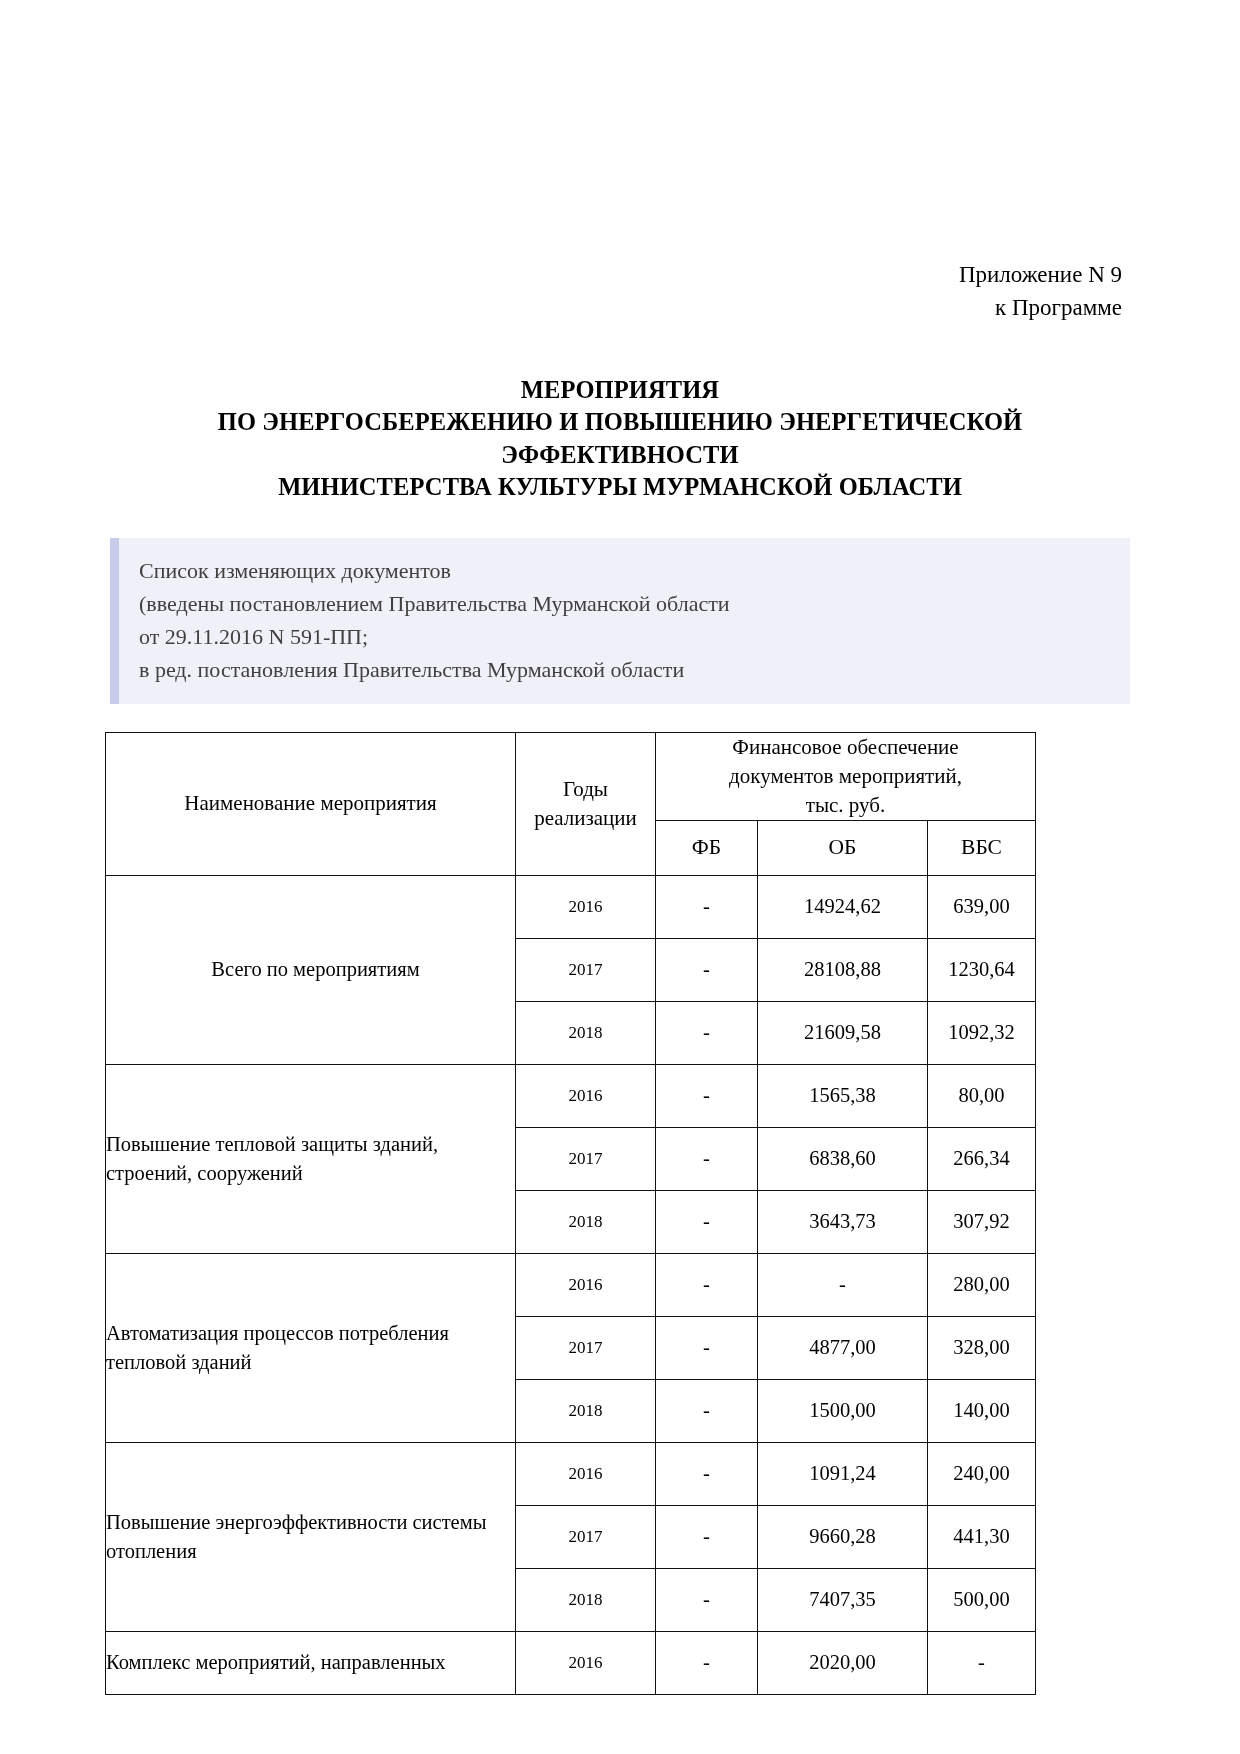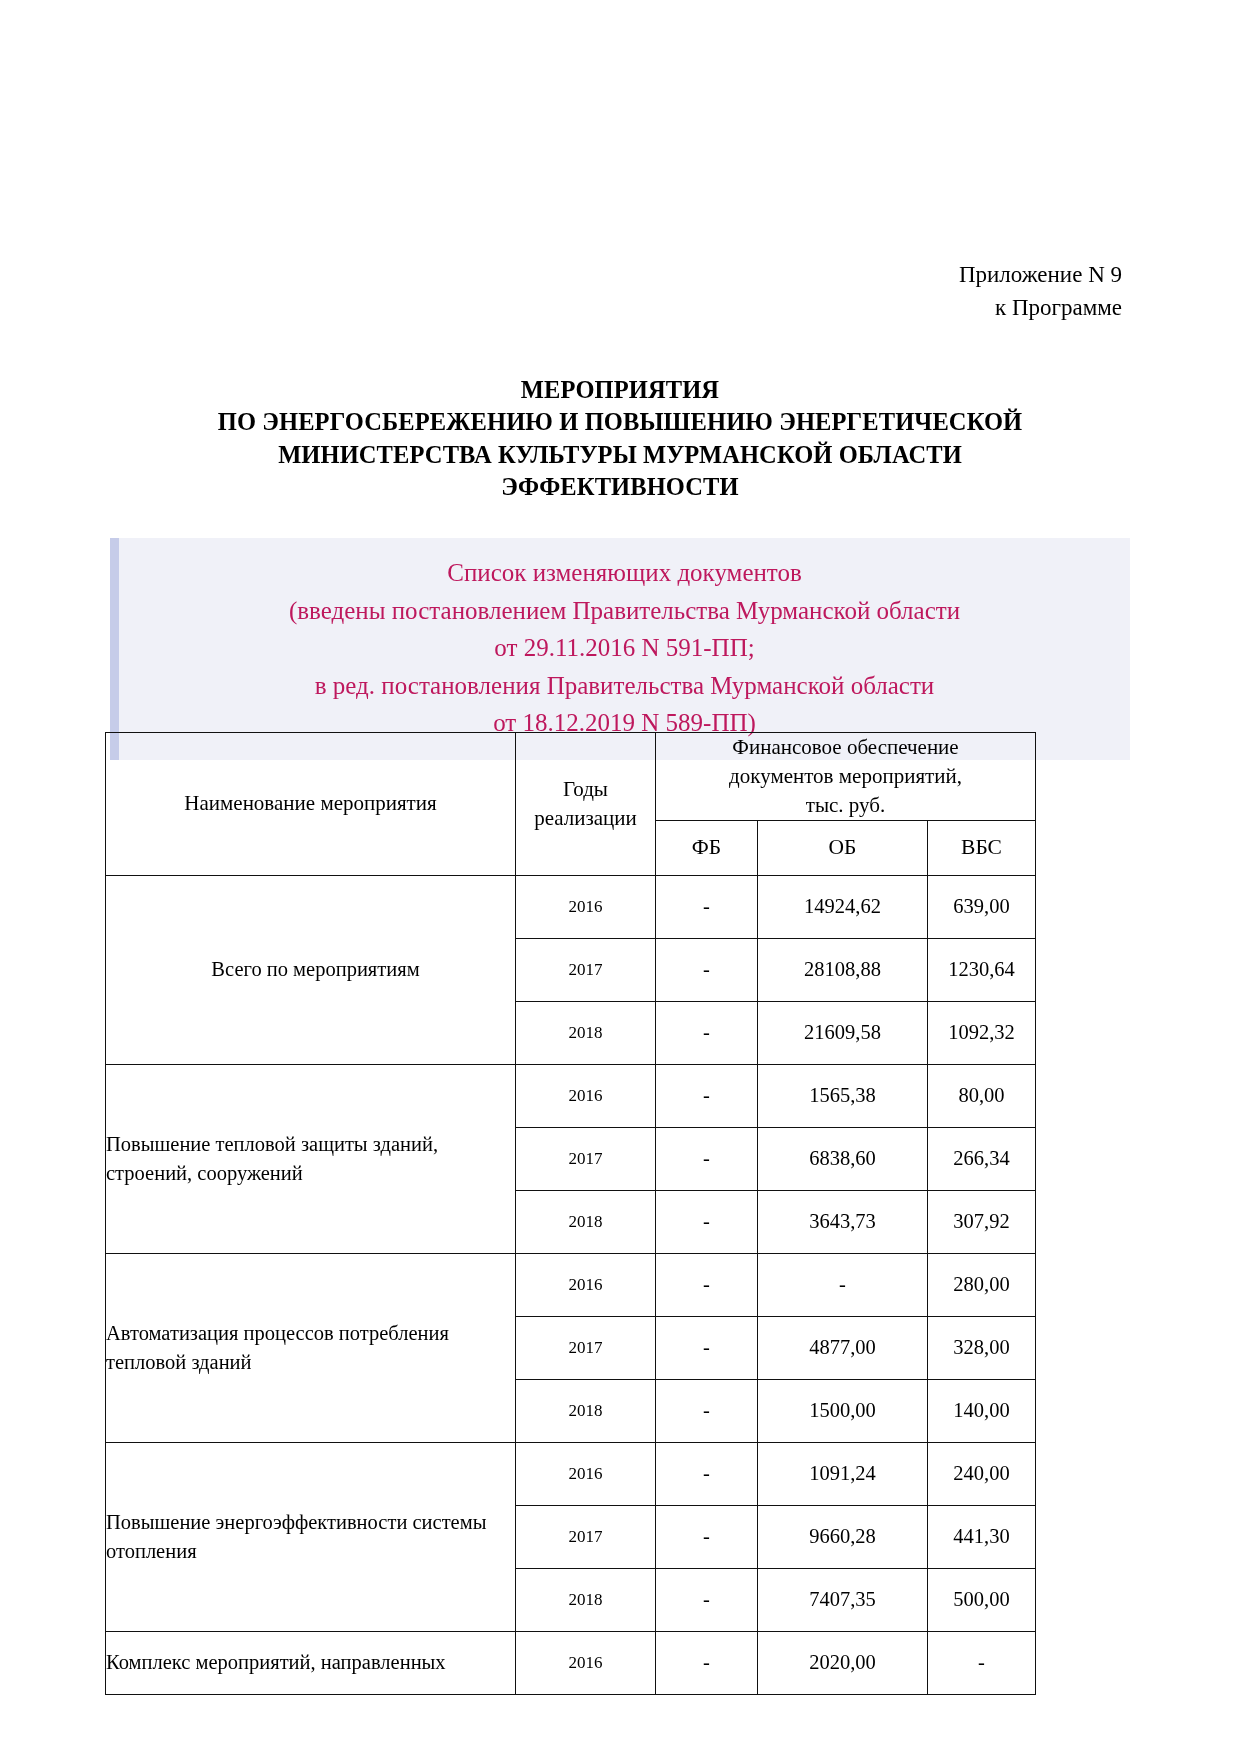--- a/index.html
+++ b/index.html
@@ -52,23 +52,23 @@
   
   .amend-box {
     position: absolute;
     top: 538px;
     left: 110px;
     width: 1020px;
     box-sizing: border-box;
     background: #f0f1f8;
     border-left: 9px solid #c6cce9;
     padding: 16px 20px 18px 20px;
-    text-align: center;
-    color: #be185d;
-    font-size: 25px;
+    text-align: left;
+    color: #404040;
+    font-size: 22px;
     line-height: 1.5;
   }
   .amend-box .line { display: block; white-space: nowrap; }
 
   
   .table-wrap {
     position: absolute;
     top: 732px;
     left: 105px;
     width: 930px;
@@ -141,30 +141,29 @@
 <div class="page">
 
   <div class="appendix-ref">
     <div>Приложение N 9</div>
     <div>к Программе</div>
   </div>
 
   <div class="doc-title">
     <span class="line">МЕРОПРИЯТИЯ</span>
     <span class="line">ПО ЭНЕРГОСБЕРЕЖЕНИЮ И ПОВЫШЕНИЮ ЭНЕРГЕТИЧЕСКОЙ</span>
+    <span class="line">ЭФФЕКТИВНОСТИ</span>
     <span class="line">МИНИСТЕРСТВА КУЛЬТУРЫ МУРМАНСКОЙ ОБЛАСТИ</span>
-    <span class="line">ЭФФЕКТИВНОСТИ</span>
   </div>
 
   <div class="amend-box">
     <span class="line">Список изменяющих документов</span>
     <span class="line">(введены постановлением Правительства Мурманской области</span>
     <span class="line">от 29.11.2016 N 591-ПП;</span>
     <span class="line">в ред. постановления Правительства Мурманской области</span>
-    <span class="line">от 18.12.2019 N 589-ПП)</span>
   </div>
 
   <div class="table-wrap">
     <table class="fin">
       <colgroup>
         <col class="col-name">
         <col class="col-years">
         <col class="col-fb">
         <col class="col-ob">
         <col class="col-vbs">

